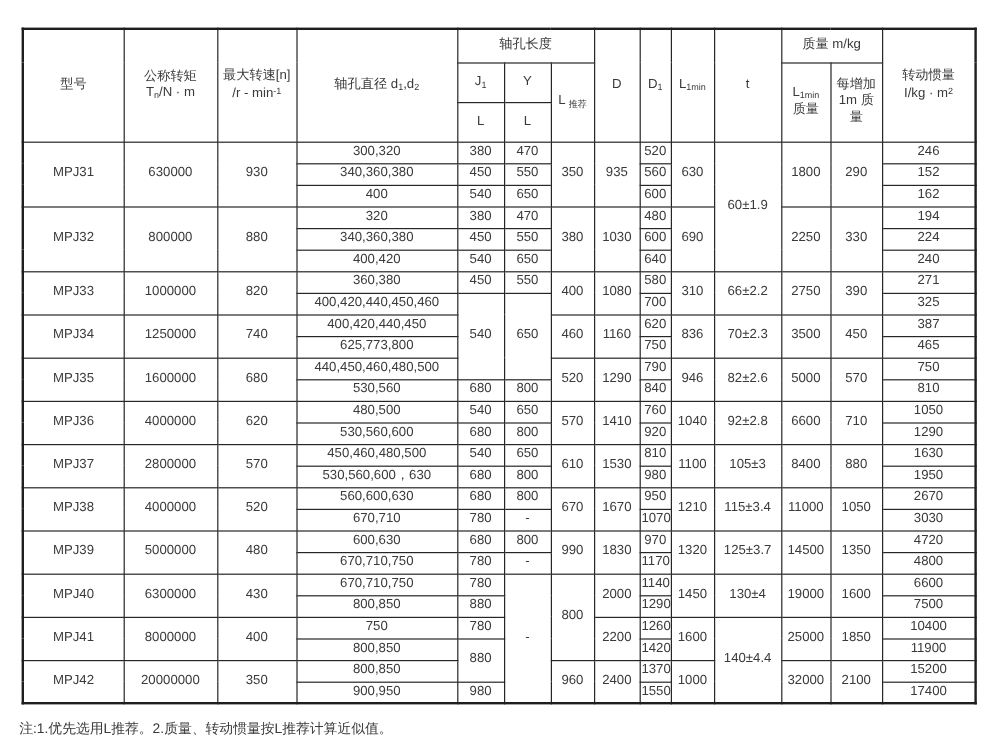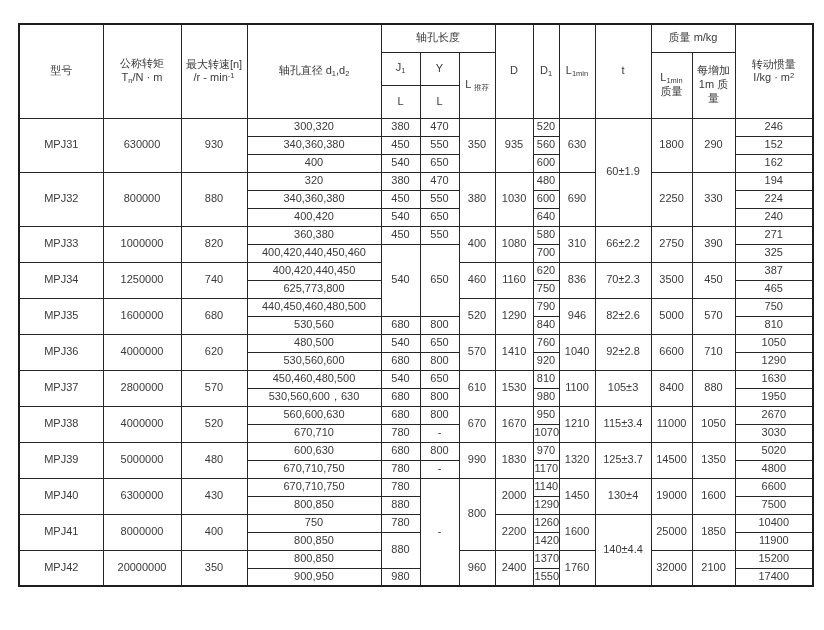--- a/index.html
+++ b/index.html
@@ -301,21 +301,21 @@
           <td>600,630</td>
           <td>680</td>
           <td>800</td>
           <td rowspan="2">990</td>
           <td rowspan="2">1830</td>
           <td>970</td>
           <td rowspan="2">1320</td>
           <td rowspan="2">125±3.7</td>
           <td rowspan="2">14500</td>
           <td rowspan="2">1350</td>
-          <td>5020</td>
+          <td>4720</td>
         </tr>
         <tr>
           <td>670,710,750</td>
           <td>780</td>
           <td>-</td>
           <td>1170</td>
           <td>4800</td>
         </tr>
         <tr>
           <td rowspan="2">MPJ40</td>
@@ -360,26 +360,27 @@
           <td>11900</td>
         </tr>
         <tr>
           <td rowspan="2">MPJ42</td>
           <td rowspan="2">20000000</td>
           <td rowspan="2">350</td>
           <td>800,850</td>
           <td rowspan="2">960</td>
           <td rowspan="2">2400</td>
           <td>1370</td>
-          <td rowspan="2">1760</td>
+          <td rowspan="2">1000</td>
           <td rowspan="2">32000</td>
           <td rowspan="2">2100</td>
           <td>15200</td>
         </tr>
         <tr>
           <td>900,950</td>
           <td>980</td>
           <td>1550</td>
           <td>17400</td>
         </tr>
       </tbody>
   </table>
+  <div class="footnote">注:1.优先选用L推荐。2.质量、转动惯量按L推荐计算近似值。</div>
 </div>
 
 </body></html>

